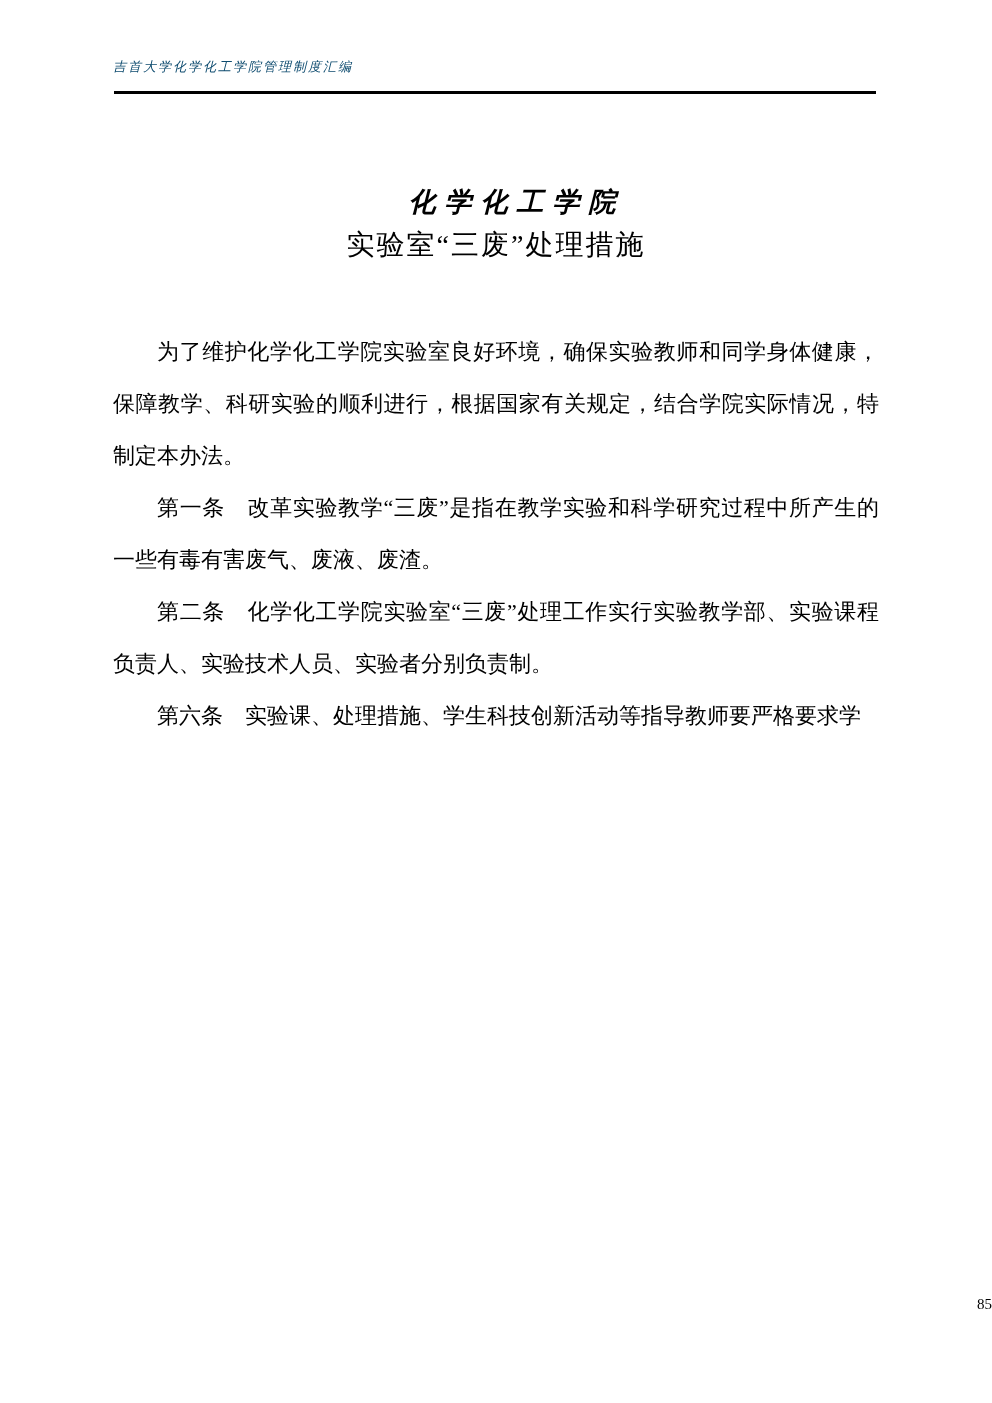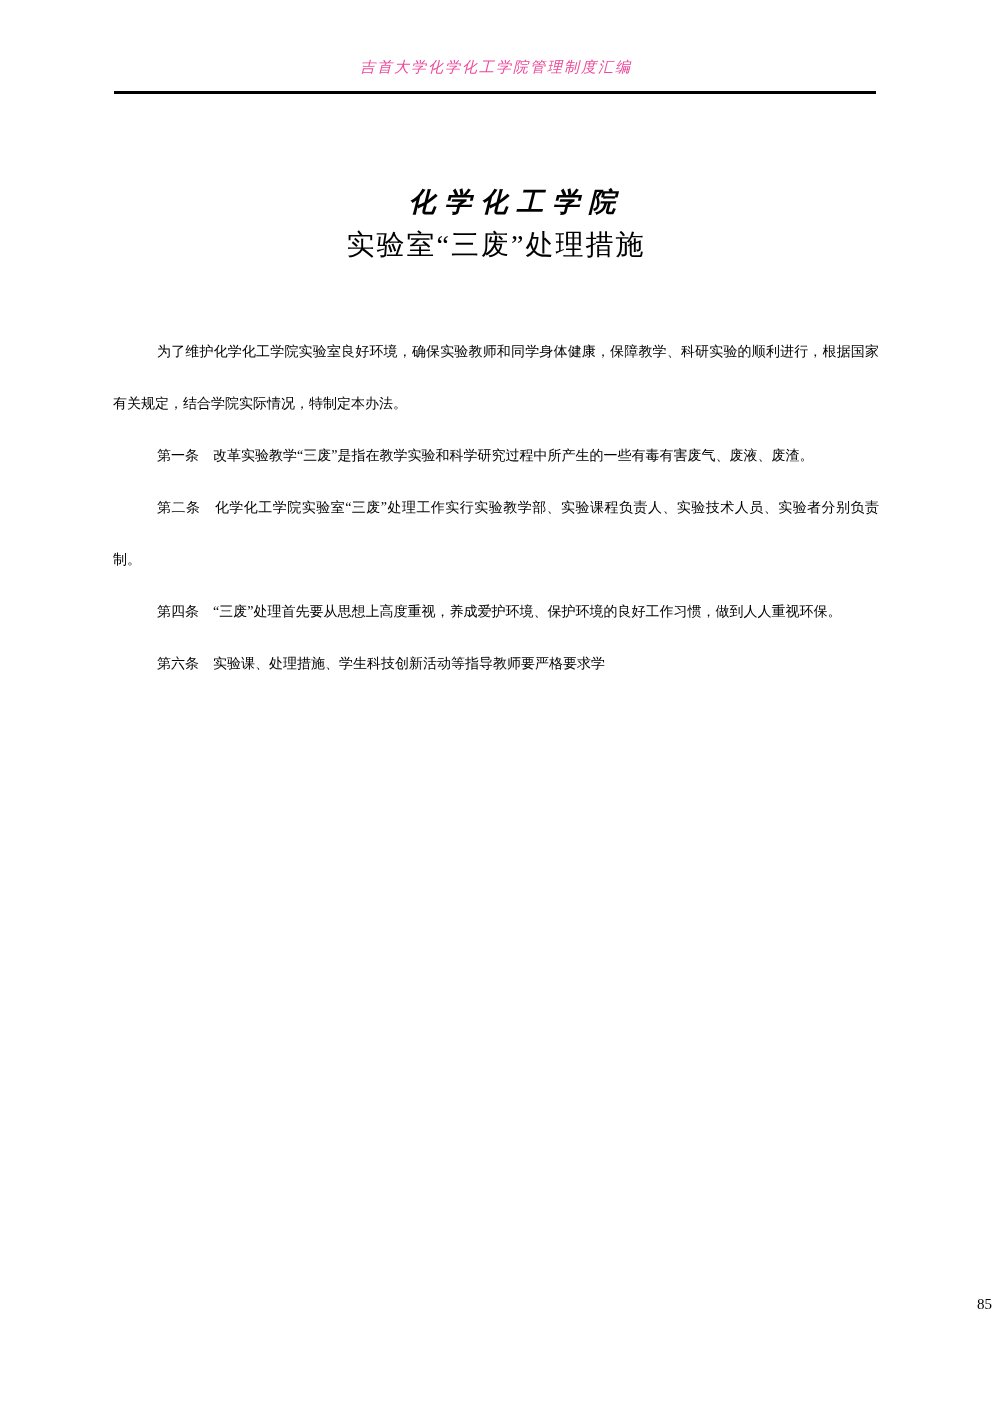--- a/index.html
+++ b/index.html
@@ -14,25 +14,25 @@
     background: #ffffff;
     color: #000000;
     font-family: "Liberation Serif", "DejaVu Serif", serif;
     overflow: hidden;
   }
   .running-header {
     position: absolute;
     top: 58px;
     left: 113px;
     width: 766px;
-    text-align: center;
-    font-size: 15px;
+    text-align: left;
+    font-size: 13px;
     font-style: italic;
     letter-spacing: 2px;
-    color: #ec4899;
+    color: #0c4a6e;
   }
   .header-rule {
     position: absolute;
     top: 91px;
     left: 114px;
     width: 762px;
     height: 0;
     border-top: 3px solid #000000;
   }
   .doc-title {
@@ -57,21 +57,21 @@
     text-align: center;
     font-size: 28px;
     font-weight: normal;
     letter-spacing: 2px;
   }
   .body-text {
     position: absolute;
     top: 326px;
     left: 113px;
     width: 766px;
-    font-size: 14px;
+    font-size: 22px;
     line-height: 52px;
     text-align: justify;
     text-justify: inter-ideograph;
   }
   .body-text p.para {
     margin: 0;
     padding: 0;
     text-indent: 44px; 
   }
   .page-footer {
@@ -93,19 +93,18 @@
   <div class="header-rule"></div>
 
   <h1 class="doc-title">化学化工学院</h1>
 
   <h2 class="doc-subtitle">实验室“三废”处理措施</h2>
 
   <div class="body-text">
       <p class="para">为了维护化学化工学院实验室良好环境，确保实验教师和同学身体健康，保障教学、科研实验的顺利进行，根据国家有关规定，结合学院实际情况，特制定本办法。</p>
       <p class="para">第一条　改革实验教学“三废”是指在教学实验和科学研究过程中所产生的一些有毒有害废气、废液、废渣。</p>
       <p class="para">第二条　化学化工学院实验室“三废”处理工作实行实验教学部、实验课程负责人、实验技术人员、实验者分别负责制。</p>
-      <p class="para">第四条　“三废”处理首先要从思想上高度重视，养成爱护环境、保护环境的良好工作习惯，做到人人重视环保。</p>
       <p class="para">第六条　实验课、处理措施、学生科技创新活动等指导教师要严格要求学</p>
     </div>
 
   <div class="page-footer">85</div>
 
 </div>
 
 </body></html>

